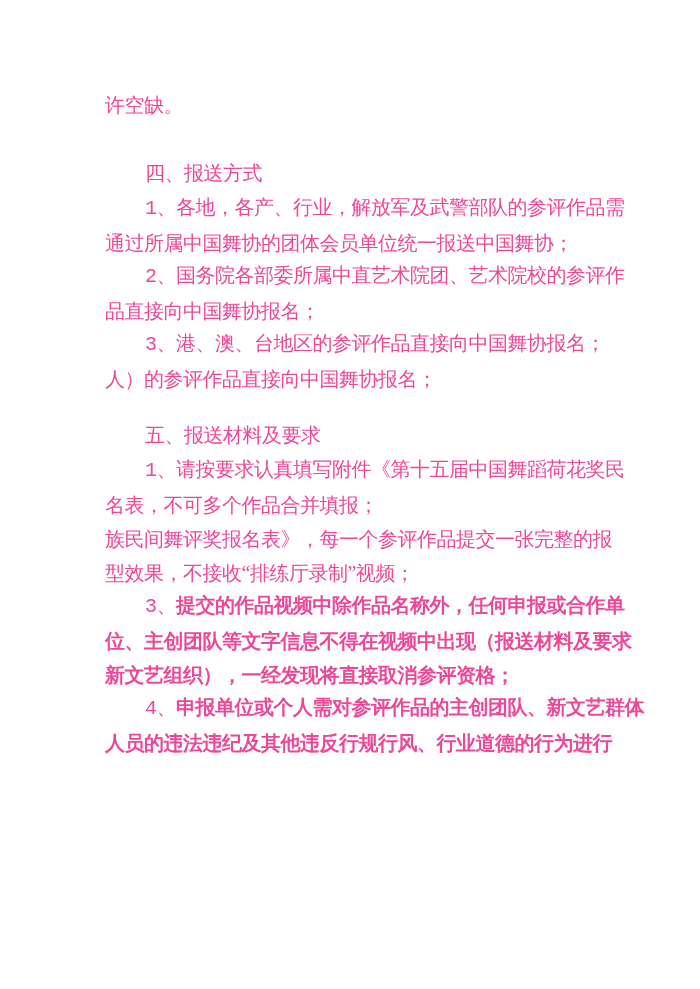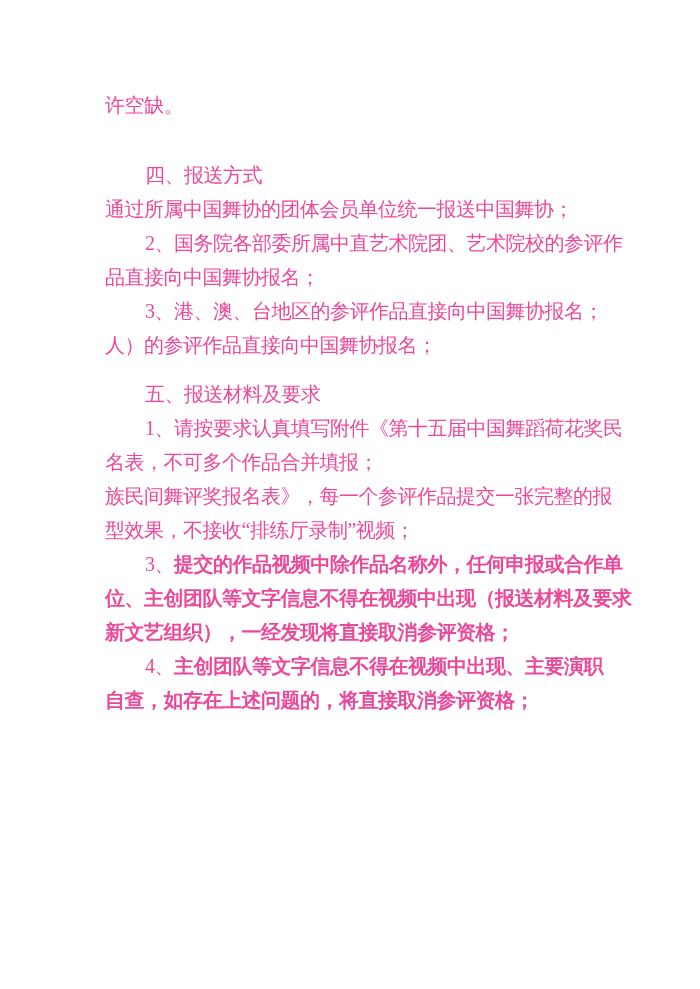--- a/index.html
+++ b/index.html
@@ -24,41 +24,43 @@
   .line {
     font-family: "Liberation Serif", "DejaVu Serif", serif;
     font-size: 20px;
     line-height: 34px;
     letter-spacing: -0.5px;
     color: #ec4899;
     white-space: nowrap;
   }
   .line.indent {
     padding-left: 40px;
+    font-family: Liberation Mono, monospace;
   }
   .bold {
     font-weight: bold;
   }
 </style>
 </head>
 <body>
 
 <div class="page">
   <div class="doc-body" id="doc-body" style="color: rgb(29, 29, 29);">
       <div class="line"><span>许空缺。</span></div>
       <div class="line indent" style="margin-top: 36px;"><span>四、报送方式</span></div>
+      <div class="line indent"><span>1、各地，各产、行业，解放军及武警部队的参评作品需</span></div>
       <div class="line"><span>通过所属中国舞协的团体会员单位统一报送中国舞协；</span></div>
       <div class="line indent"><span>2、国务院各部委所属中直艺术院团、艺术院校的参评作</span></div>
       <div class="line"><span>品直接向中国舞协报名；</span></div>
       <div class="line indent"><span>3、港、澳、台地区的参评作品直接向中国舞协报名；</span></div>
       <div class="line"><span>人）的参评作品直接向中国舞协报名；</span></div>
-      <div class="line indent" style="margin-top: 15px;"><span>五、报送材料及要求</span></div>
+      <div class="line indent" style="margin-top: 24px;"><span>五、报送材料及要求</span></div>
       <div class="line indent"><span>1、请按要求认真填写附件《第十五届中国舞蹈荷花奖民</span></div>
       <div class="line"><span>名表，不可多个作品合并填报；</span></div>
       <div class="line"><span>族民间舞评奖报名表》，每一个参评作品提交一张完整的报</span></div>
       <div class="line"><span>型效果，不接收“排练厅录制”视频；</span></div>
       <div class="line indent"><span>3、</span><span class="bold">提交的作品视频中除作品名称外，任何申报或合作单</span></div>
       <div class="line"><span class="bold">位、主创团队等文字信息不得在视频中出现（报送材料及要求</span></div>
       <div class="line"><span class="bold">新文艺组织），一经发现将直接取消参评资格；</span></div>
-      <div class="line indent"><span>4、</span><span class="bold">主创团队等文字信息不得在视频中出现、主要演职</span></div>
-      <div class="line"><span class="bold">自查，如存在上述问题的，将直接取消参评资格；</span></div>
+      <div class="line indent"><span>4、</span><span class="bold">申报单位或个人需对参评作品的主创团队、新文艺群体</span></div>
+      <div class="line"><span class="bold">人员的违法违纪及其他违反行规行风、行业道德的行为进行</span></div>
     </div>
 </div>
 
 </body></html>

